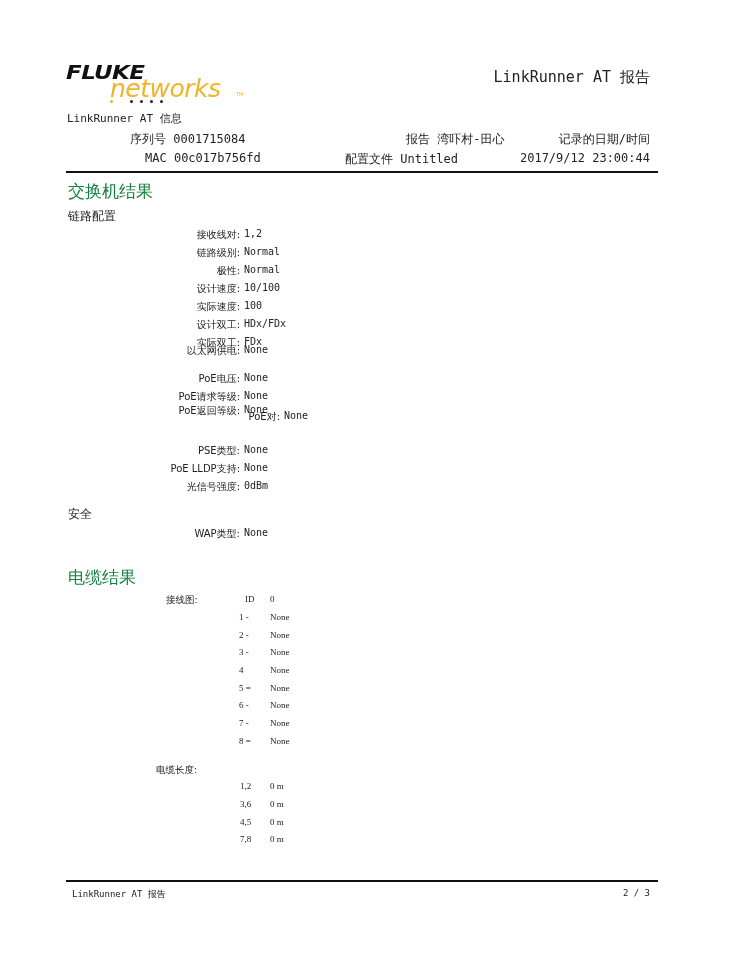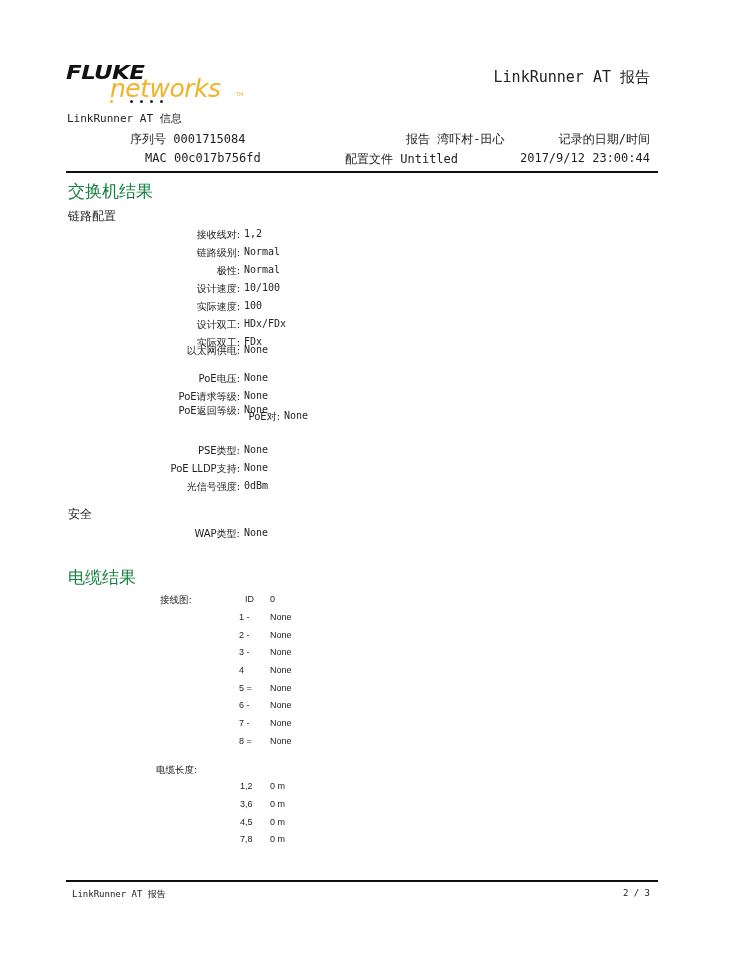--- a/index.html
+++ b/index.html
@@ -26,21 +26,21 @@
 
   .rule { position: absolute; left: 66px; width: 592px; height: 2px; background: #111; }
 
   .section-title { font-family: "DejaVu Sans", sans-serif; font-size: 17px; color: #15803d; }
   .sub-title { font-family: "DejaVu Sans", sans-serif; font-size: 12px; color: #222; }
 
   .kv-row { position: absolute; left: 0; width: 360px; height: 18px; font-size: 10px; }
   .kv-row .k { position: absolute; right: 120px; text-align: right; font-family: "DejaVu Sans", sans-serif; color: #222; }
   .kv-row .v { position: absolute; left: 244px; font-family: "DejaVu Sans Mono", monospace; color: #222; }
 
-  .small { font-size: 9px; font-family: Liberation Sans, sans-serif; color: #222; }
+  .small { font-size: 9px; font-family: Liberation Serif, serif; color: #222; }
   .small-cn { font-size: 9.5px; font-family: "DejaVu Sans", sans-serif; color: #222; }
 
   .footer-text { font-size: 9px; font-family: "DejaVu Sans Mono", monospace; color: #222; }
 </style>
 </head>
 <body>
 
 <div class="abs logo-fluke">FLUKE</div>
 <div class="abs logo-networks">networks</div>
 <div class="abs logo-tm">TM</div>
@@ -145,21 +145,21 @@
 <div class="abs sub-title" style="left:68px; top:506px;font-family:Liberation Serif, serif;">安全</div>
 <div style="position:absolute; left:0; top:527px; width:400px;">
   <div class="kv-row" style="top:0px;">
       <span class="k">WAP类型:</span>
       <span class="v">None</span>
     </div>
 </div>
 
 <div class="abs section-title" style="left:68px; top:566px;">电缆结果</div>
 
-<div class="abs small-cn" style="left:160px; top:594px;">接线图:</div>
+<div class="abs small-cn" style="left:166px; top:594px;">接线图:</div>
 <div class="abs small" style="left:245px; top:594px;">ID</div>
 <div class="abs small" style="left:270px; top:594px;">0</div>
 
 <div style="position:absolute; left:0; top:612px;">
   <div class="abs small" style="left:239px; top:0px;">1 -</div>
   <div class="abs small" style="left:270px; top:0px;">None</div>
   <div class="abs small" style="left:239px; top:18px;">2 -</div>
   <div class="abs small" style="left:270px; top:18px;">None</div>
   <div class="abs small" style="left:239px; top:35px;">3 -</div>
   <div class="abs small" style="left:270px; top:35px;">None</div>

